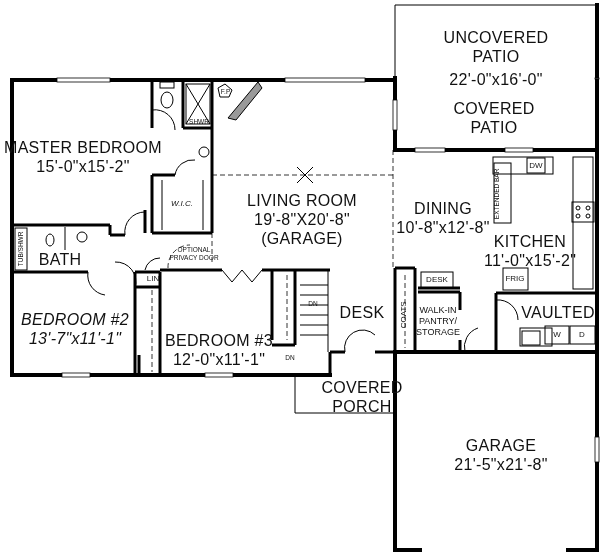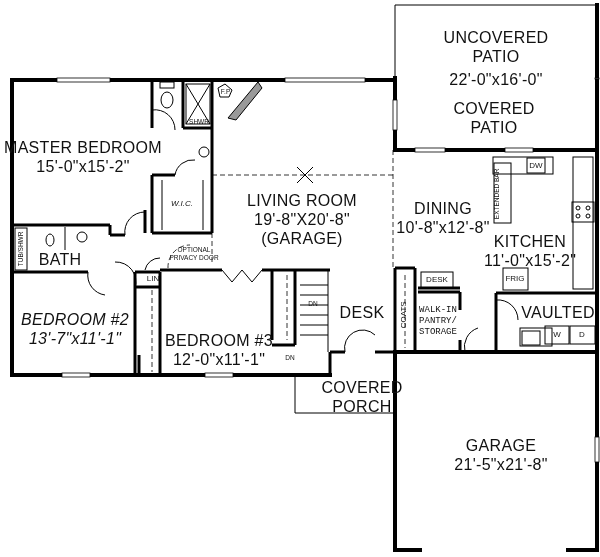--- a/index.html
+++ b/index.html
@@ -227,21 +227,21 @@
   <span>BEDROOM #2</span>
   <span>13'-7"x11'-1"</span>
 </div>
 <div class="lbl big" style="left:219px;top:310px;margin-top:21px;">
   <span>BEDROOM #3</span>
   <span>12'-0"x11'-1"</span>
 </div>
 <div class="lbl big" style="left:362px;top:303px;">
   <span>DESK</span>
 </div>
-<div class="lbl sm" style="left:438px;top:305px;font-size:9px;font-family:Liberation Mono, monospace;">
+<div class="lbl sm" style="left:438px;top:305px;font-size:9px;">
   <span>WALK-IN</span>
   <span>PANTRY/</span>
   <span>STORAGE</span>
 </div>
 <div class="lbl big" style="left:558px;top:303px;">
   <span>VAULTED</span>
 </div>
 <div class="lbl big" style="left:362px;top:378px;">
   <span>COVERED</span>
   <span>PORCH</span>

